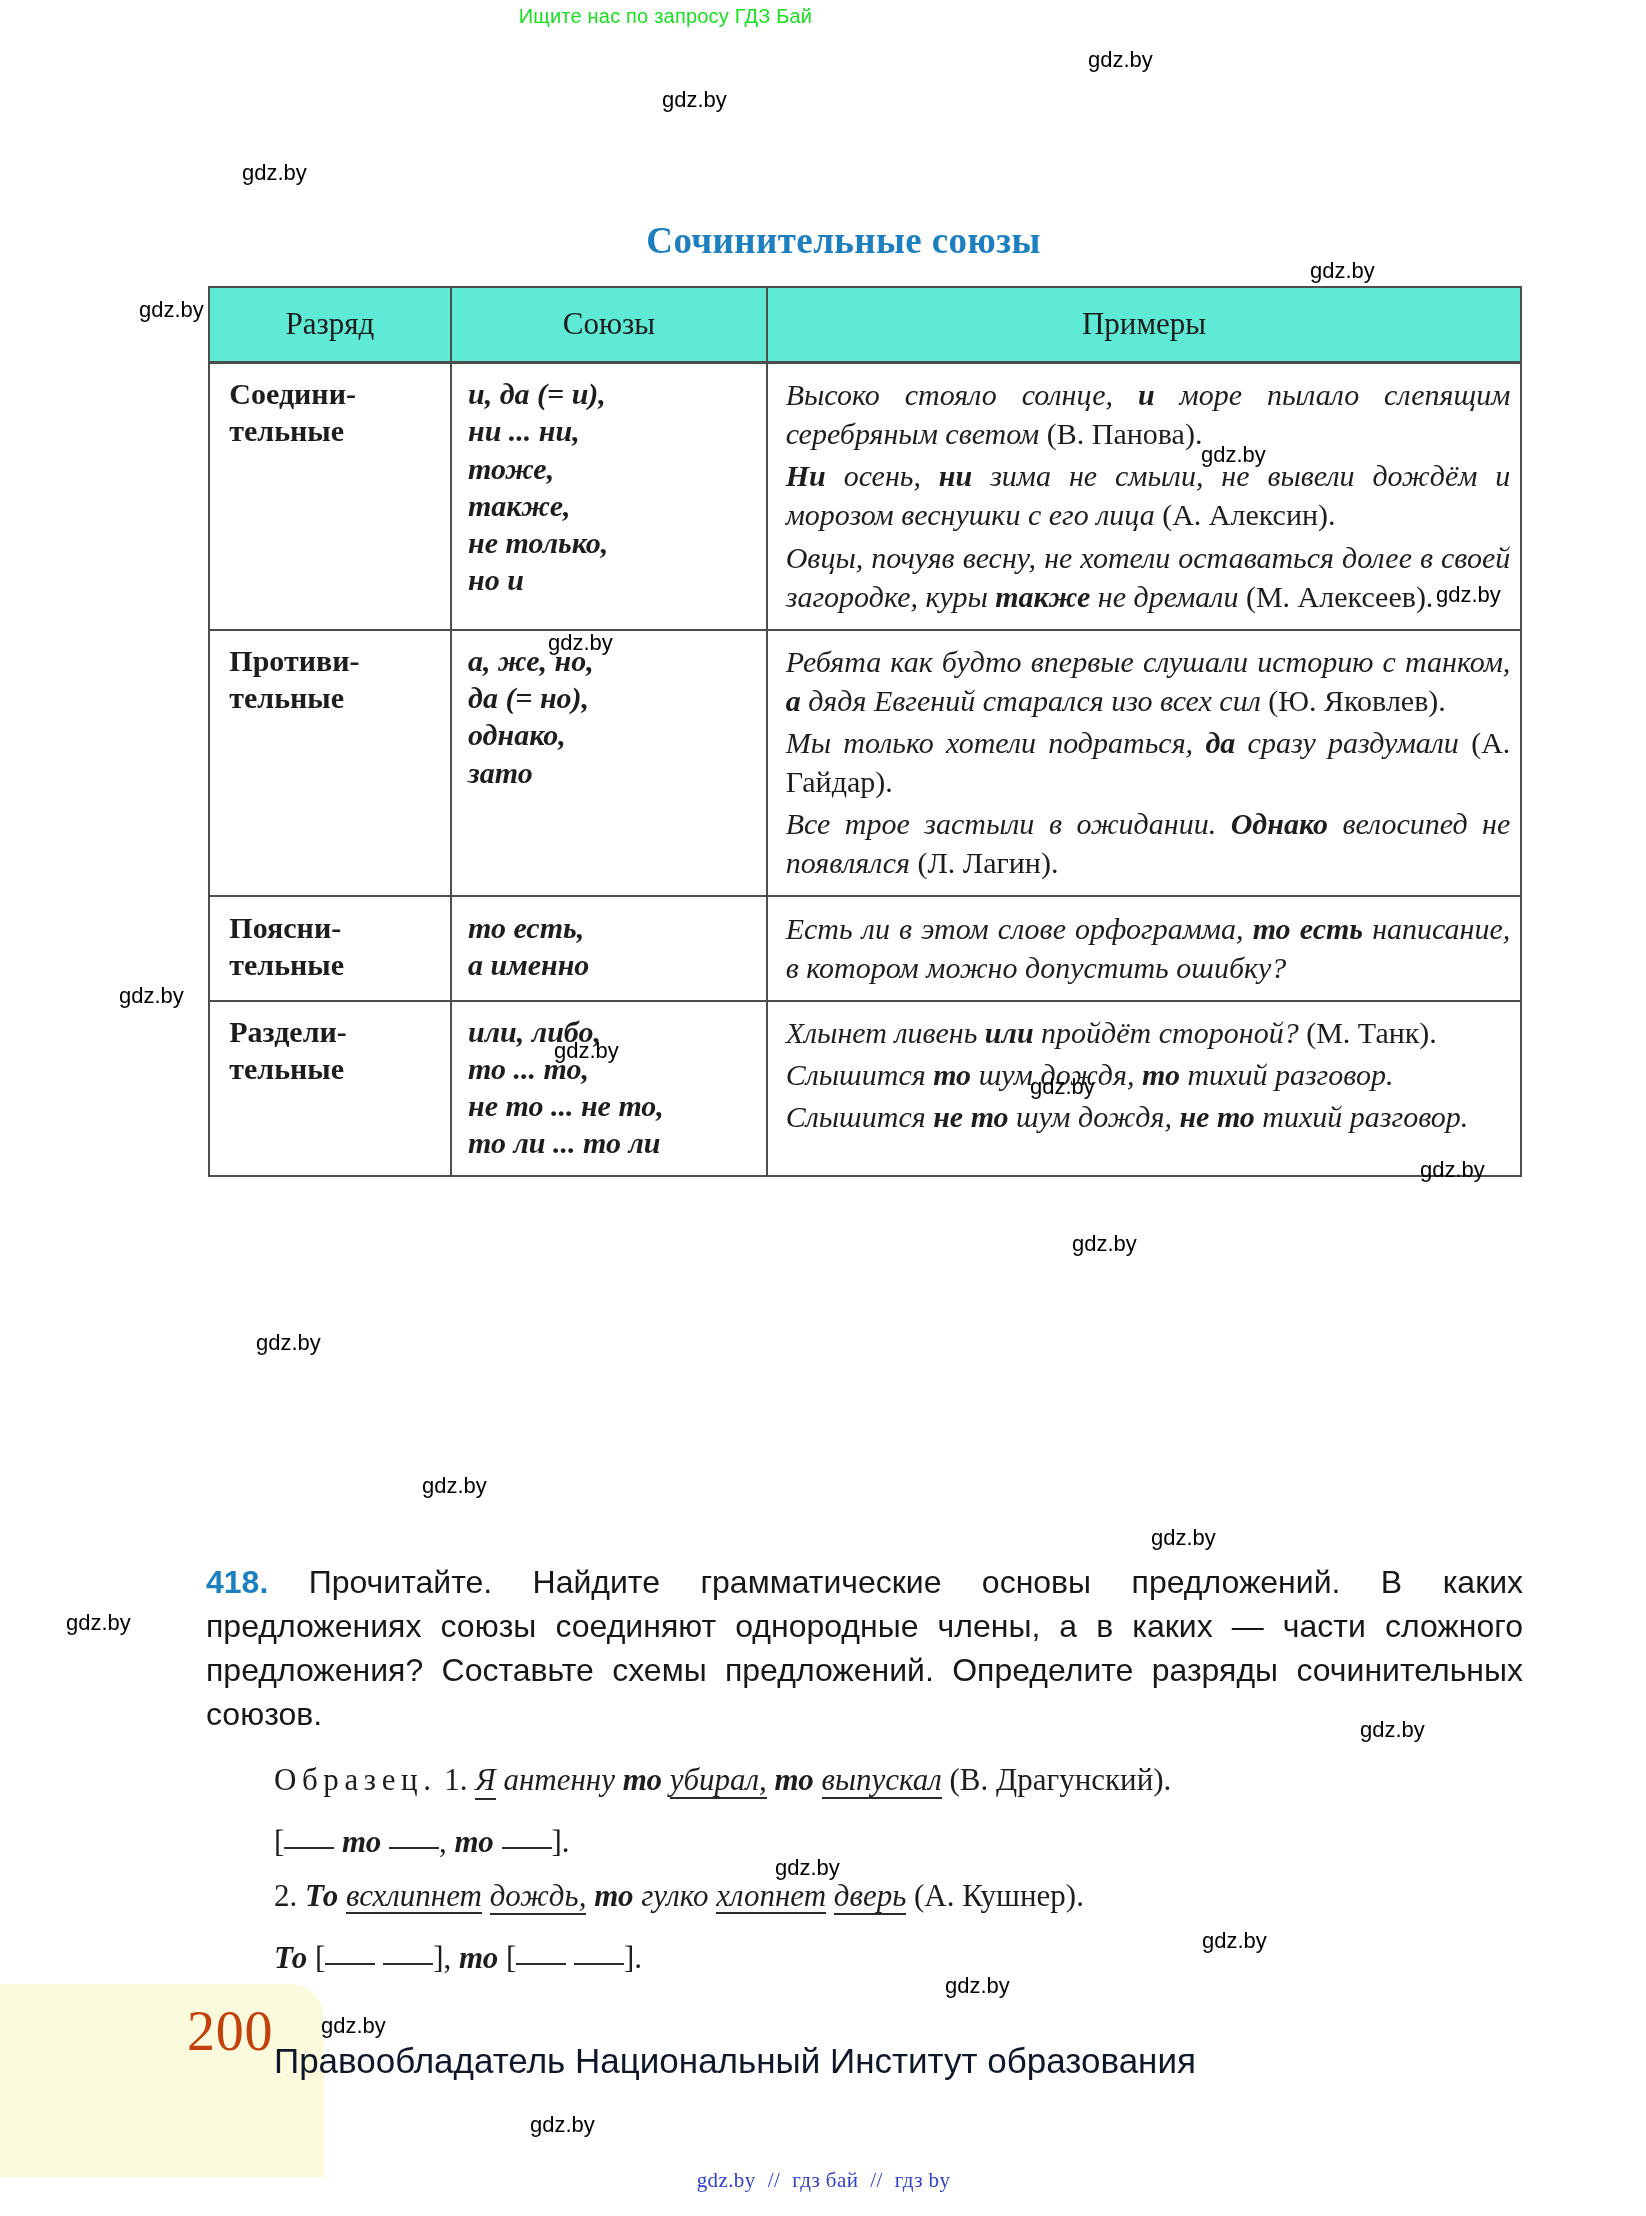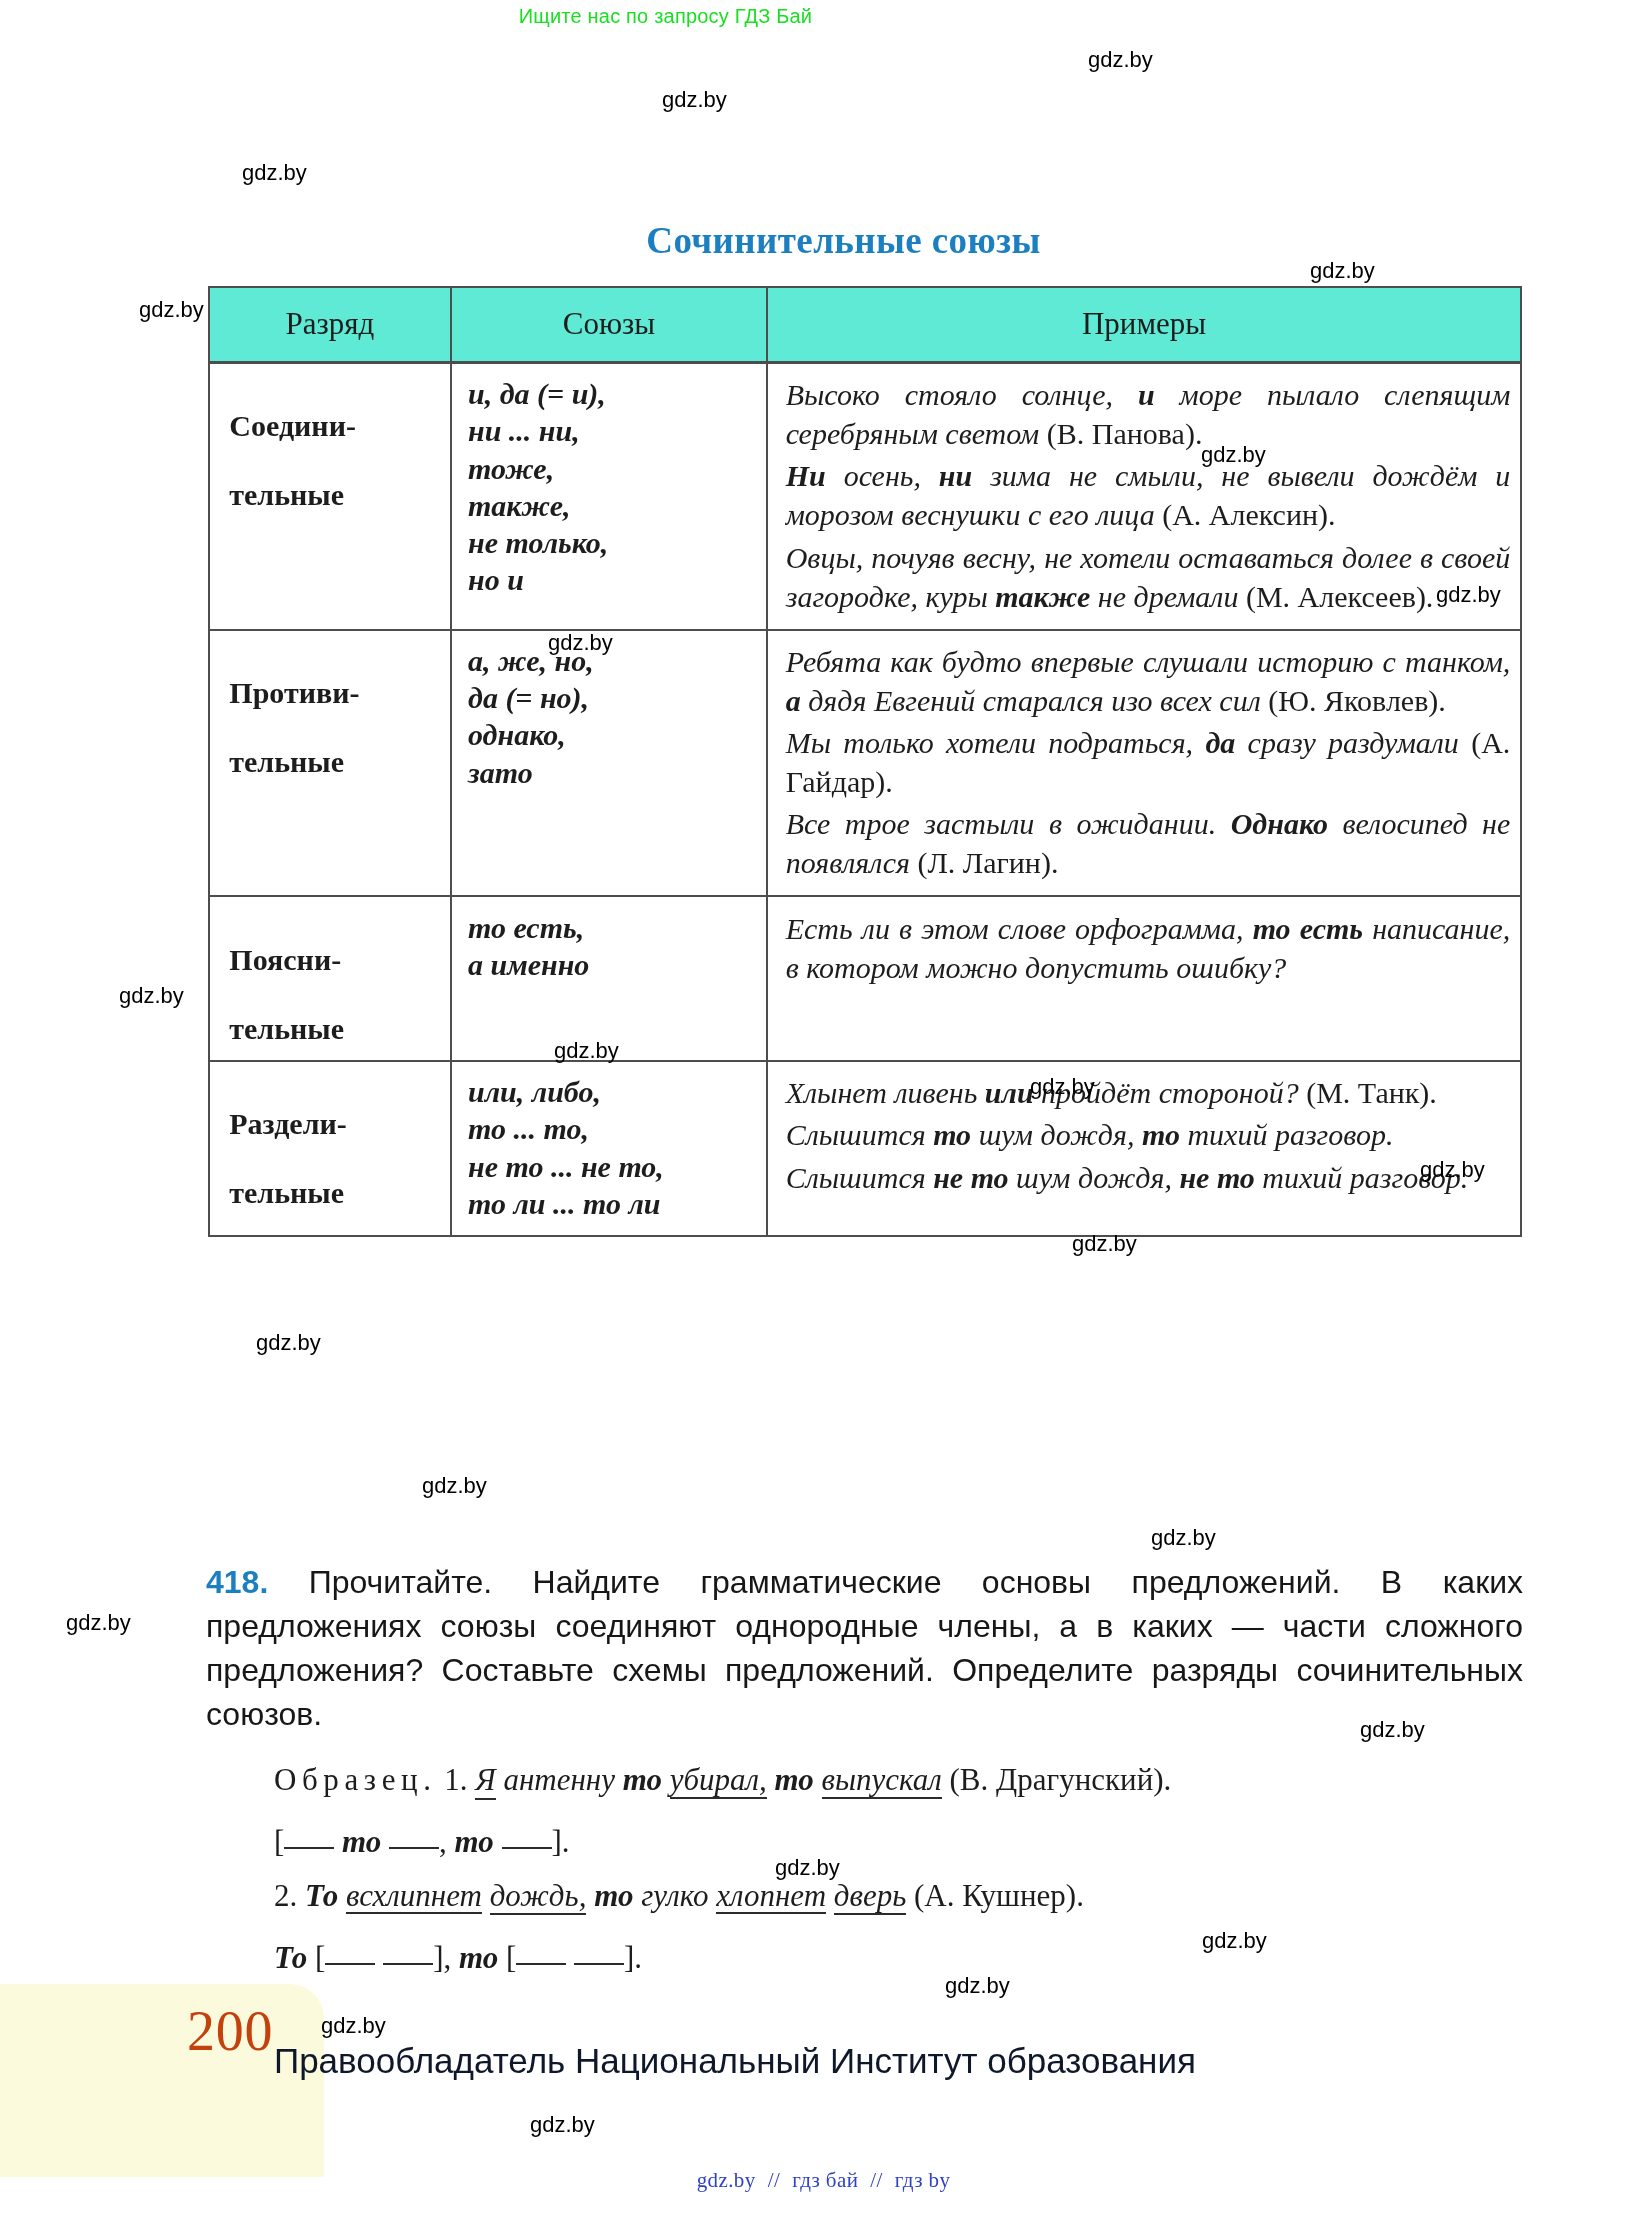--- a/index.html
+++ b/index.html
@@ -99,21 +99,21 @@
   }
   table.conj tbody td:last-child { border-right: none; }
   table.conj tbody tr:last-child td { border-bottom: none; }
 
   .cat {
     font-weight: bold;
     font-size: 31px;
     line-height: 1.28;
     padding-left: 19.3px !important;
   }
-  .cat .ln { display: block; margin-top: 32px; }
+  .cat .ln { display: block; }
 
   .conj-list {
     font-style: italic;
     font-weight: bold;
     font-size: 31px;
     line-height: 1.30;
     padding-left: 16px !important;
   }
   .conj-list .ln { display: block; white-space: nowrap; }
 

